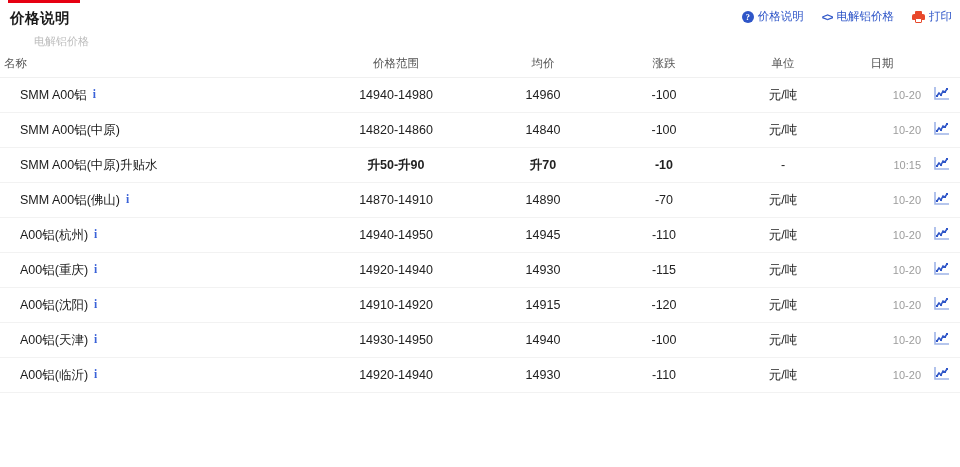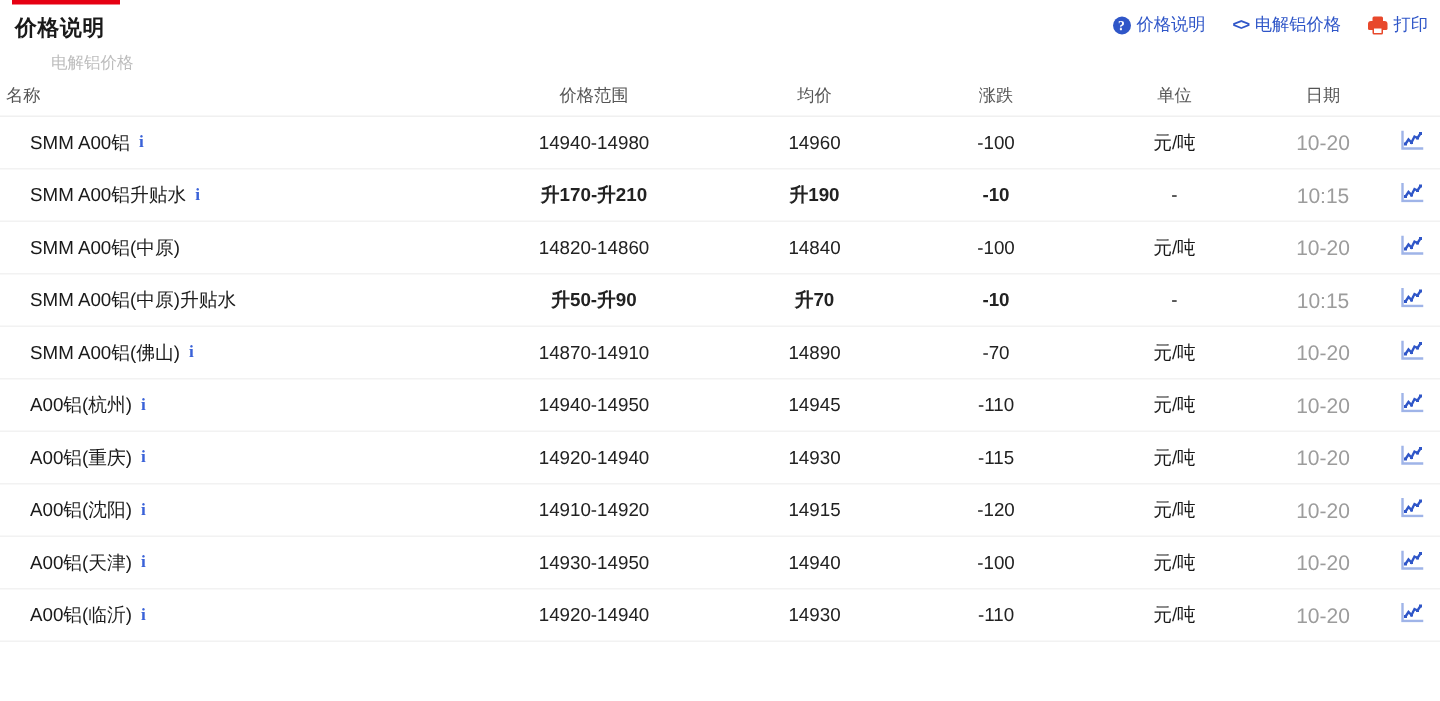--- a/index.html
+++ b/index.html
@@ -68,21 +68,21 @@
   }
   .price-table th.col-name { text-align: left; padding-left: 4px; }
   .price-table td {
     height: 35px; font-size: 12.5px; color: #222;
     text-align: center; vertical-align: middle;
     border-bottom: 1px solid #f2f2f2;
   }
   .price-table td.cell-name {
     text-align: left; padding-left: 20px; color: #1a1a1a; font-size: 12.5px;
   }
-  .price-table td.cell-date { color: #9c9c9c; font-size: 14px; }
+  .price-table td.cell-date { color: #9c9c9c; font-size: 11px; text-align: right; }
   .price-table td.cell-unit { color: #1a1a1a; }
   .price-table td.cell-chart { text-align: center; }
 
   col.c-name   { width: 310px; }
   col.c-range  { width: 172px; }
   col.c-avg    { width: 122px; }
   col.c-chg    { width: 120px; }
   col.c-unit   { width: 118px; }
   col.c-date   { width: 80px; }
   col.c-link   { width: 38px; }
@@ -176,36 +176,20 @@
           <td class="cell-chart"><span class="chart-ico"><svg width="15" height="13" viewBox="0 0 15 13">
                 <path d="M1 0 L1 12 L15 12" stroke="#9fb4e8" stroke-width="1.6" fill="none"></path>
                 <polyline points="3,9 5,6 7,8 9,4 11,5 13,2" stroke="#2f56c8" stroke-width="1.6" fill="none"></polyline>
                 <rect x="2" y="8" width="2" height="2" fill="#2f56c8"></rect>
                 <rect x="6" y="7" width="2" height="2" fill="#2f56c8"></rect>
                 <rect x="10" y="4" width="2" height="2" fill="#2f56c8"></rect>
                 <rect x="12" y="1" width="2" height="2" fill="#2f56c8"></rect>
               </svg></span></td>
         </tr>
         <tr>
-          <td class="cell-name"><span class="name-text">SMM A00铝升贴水</span><span class="info-i">i</span></td>
-          <td class="cell-range val-plain">升170-升210</td>
-          <td class="cell-avg val-plain">升190</td>
-          <td class="cell-change val-plain chg-bold">-10</td>
-          <td class="cell-unit">-</td>
-          <td class="cell-date">10:15</td>
-          <td class="cell-chart"><span class="chart-ico"><svg width="15" height="13" viewBox="0 0 15 13">
-                <path d="M1 0 L1 12 L15 12" stroke="#9fb4e8" stroke-width="1.6" fill="none"></path>
-                <polyline points="3,9 5,6 7,8 9,4 11,5 13,2" stroke="#2f56c8" stroke-width="1.6" fill="none"></polyline>
-                <rect x="2" y="8" width="2" height="2" fill="#2f56c8"></rect>
-                <rect x="6" y="7" width="2" height="2" fill="#2f56c8"></rect>
-                <rect x="10" y="4" width="2" height="2" fill="#2f56c8"></rect>
-                <rect x="12" y="1" width="2" height="2" fill="#2f56c8"></rect>
-              </svg></span></td>
-        </tr>
-        <tr>
           <td class="cell-name"><span class="name-text">SMM A00铝(中原)</span></td>
           <td class="cell-range val-green">14820-14860</td>
           <td class="cell-avg val-green">14840</td>
           <td class="cell-change val-green">-100</td>
           <td class="cell-unit">元/吨</td>
           <td class="cell-date">10-20</td>
           <td class="cell-chart"><span class="chart-ico"><svg width="15" height="13" viewBox="0 0 15 13">
                 <path d="M1 0 L1 12 L15 12" stroke="#9fb4e8" stroke-width="1.6" fill="none"></path>
                 <polyline points="3,9 5,6 7,8 9,4 11,5 13,2" stroke="#2f56c8" stroke-width="1.6" fill="none"></polyline>
                 <rect x="2" y="8" width="2" height="2" fill="#2f56c8"></rect>

